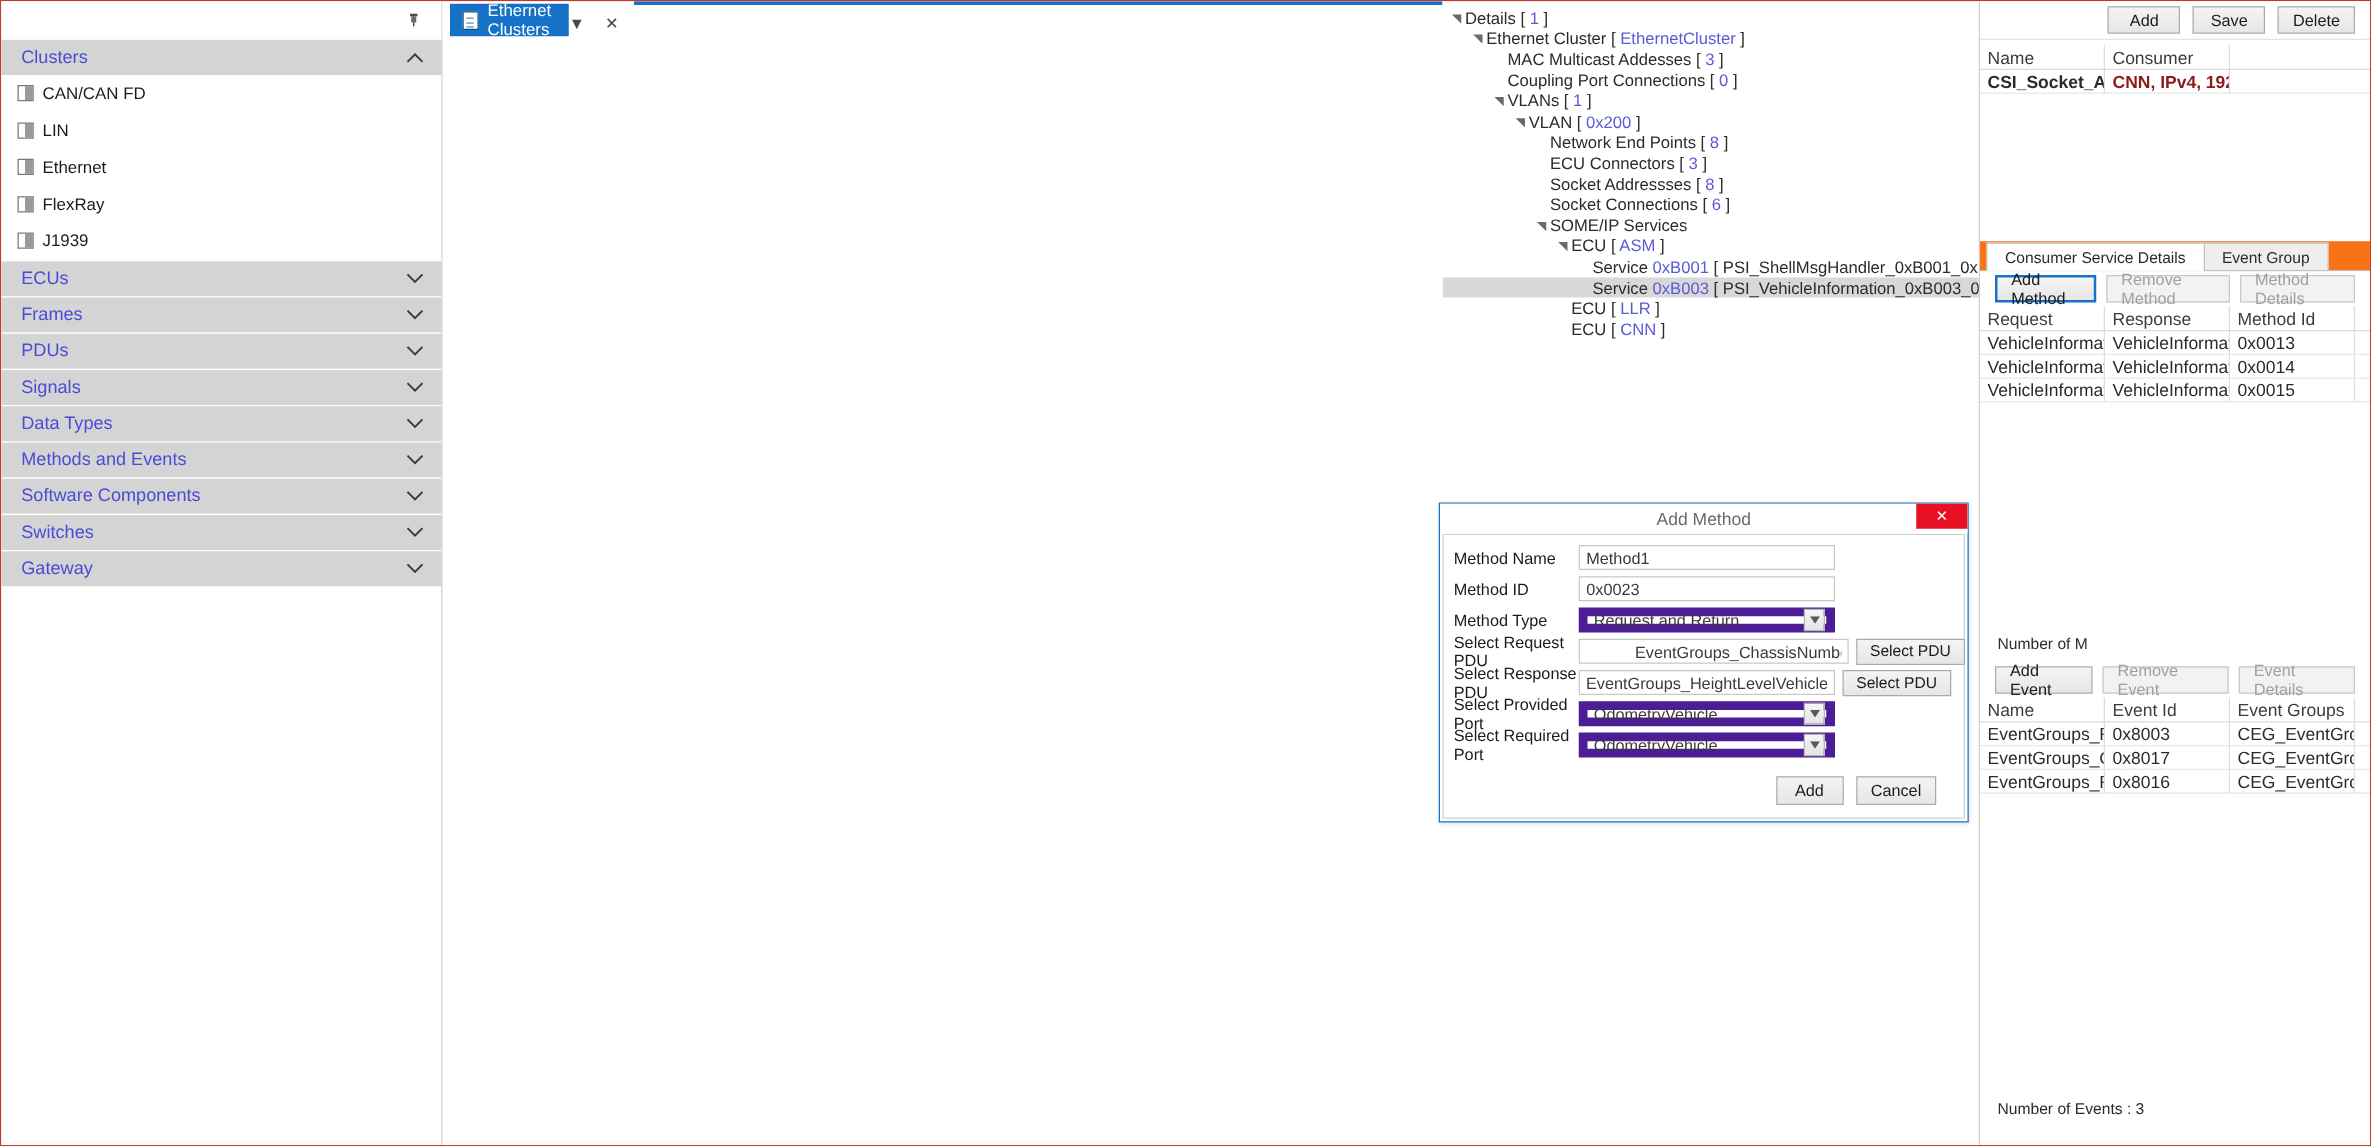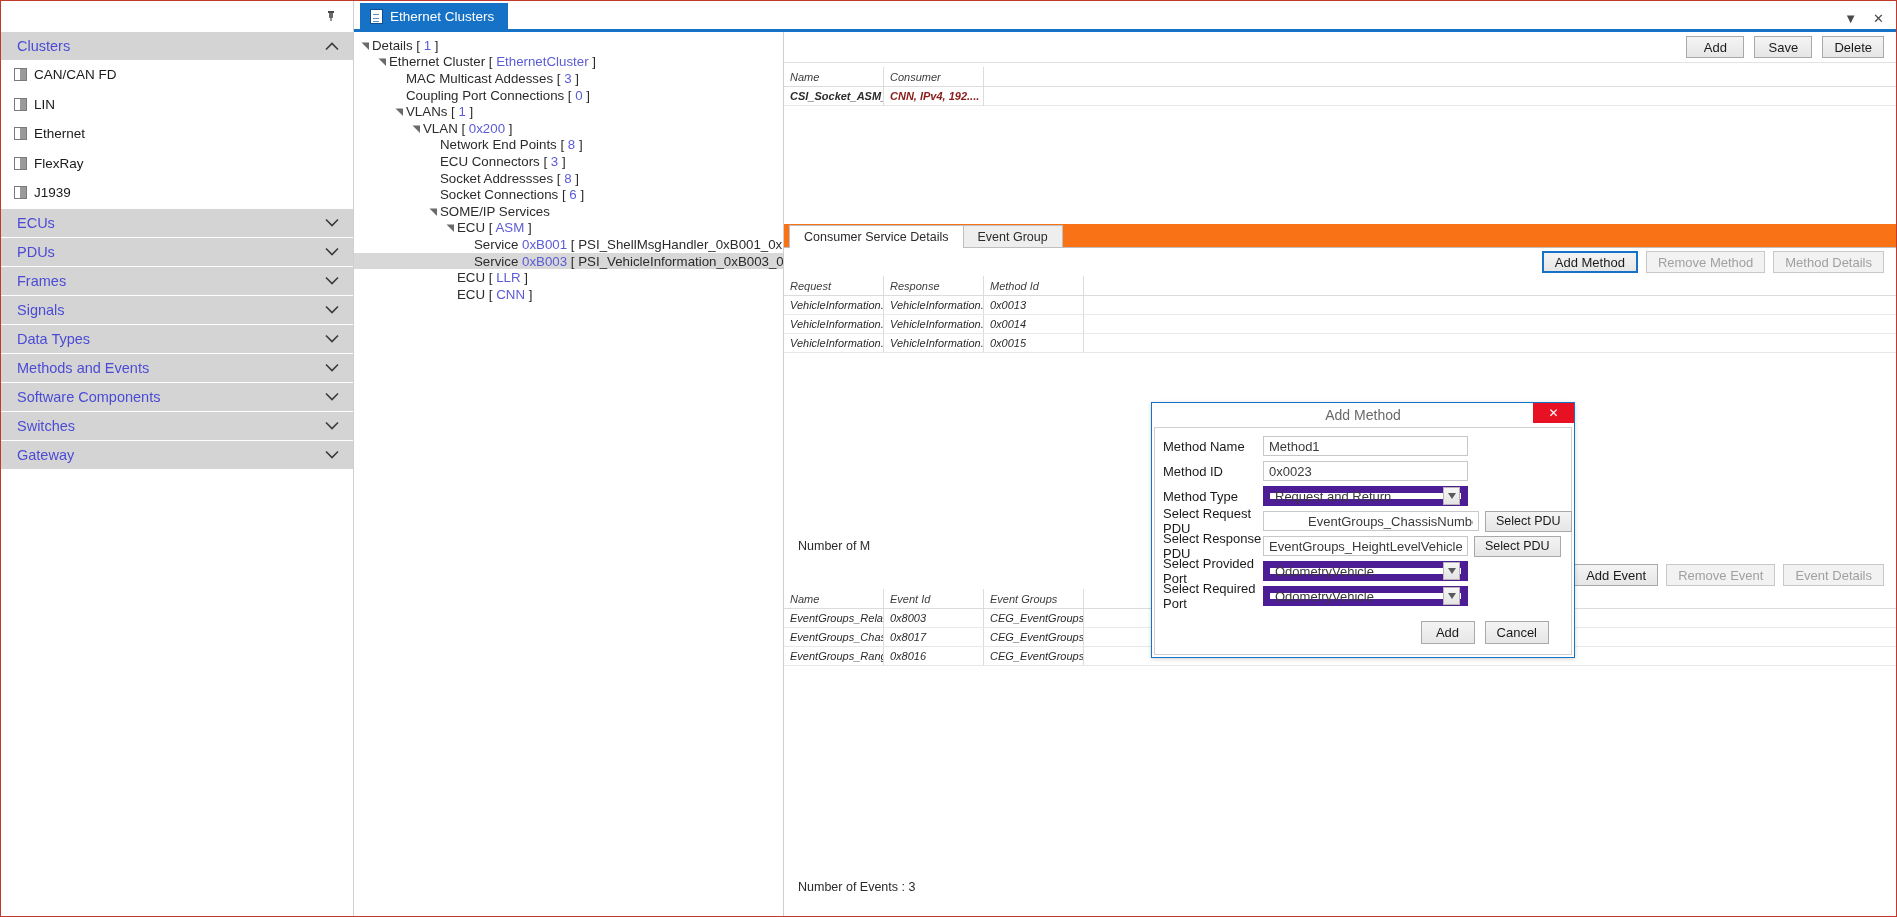--- a/index.html
+++ b/index.html
@@ -79,21 +79,21 @@
     margin-right: 7px;
     border: 1px solid #7a7a7a;
     background: linear-gradient(to right, #ffffff 0 45%, #9a9a9a 45% 100%);
     flex: 0 0 13px;
   }
 
   
   .main {
     flex: 1 1 auto;
     display: flex;
-    flex-direction: column;
+    flex-direction: row;
     min-width: 0;
     position: relative;
   }
   .tabstrip {
     height: 28px;
     display: flex;
     align-items: flex-end;
     background: #ffffff;
     position: relative;
   }
@@ -206,22 +206,21 @@
   }
   .btn.focused { border: 2px solid #1572c6; }
   .btn.disabled { color: #a0a0a0; border-color: #c8c8c8; background: #f2f2f2; cursor: default; }
 
   
   .grid { width: 100%; background: #fff; }
   .grid-hdr, .grid-row {
     display: flex;
     height: 19px;
     align-items: center;
-    font-size: 11px;
-    font-style: italic;
+    font-size: 14px;
   }
   .grid-hdr { color: #3c3c3c; border-bottom: 1px solid #dcdcdc; height: 20px; }
   .grid-row { border-bottom: 1px solid #e8e8e8; color: #2b2b2b; }
   .gcell {
     padding: 0 6px;
     overflow: hidden;
     white-space: nowrap;
     text-overflow: ellipsis;
     border-right: 1px solid #dcdcdc;
     height: 100%;
@@ -427,29 +426,29 @@
         </div>
         <div class="accordion-header">
           <span>ECUs</span>
           <span class="chev">
             <svg width="14" height="9" viewBox="0 0 14 9">
               <path d="M1 1.5 L7 7.5 L13 1.5" stroke="#3a3a3a" stroke-width="1.6" fill="none"></path>
             </svg>
           </span>
         </div>
         <div class="accordion-header">
+          <span>Frames</span>
+          <span class="chev">
+            <svg width="14" height="9" viewBox="0 0 14 9">
+              <path d="M1 1.5 L7 7.5 L13 1.5" stroke="#3a3a3a" stroke-width="1.6" fill="none"></path>
+            </svg>
+          </span>
+        </div>
+        <div class="accordion-header">
           <span>PDUs</span>
-          <span class="chev">
-            <svg width="14" height="9" viewBox="0 0 14 9">
-              <path d="M1 1.5 L7 7.5 L13 1.5" stroke="#3a3a3a" stroke-width="1.6" fill="none"></path>
-            </svg>
-          </span>
-        </div>
-        <div class="accordion-header">
-          <span>Frames</span>
           <span class="chev">
             <svg width="14" height="9" viewBox="0 0 14 9">
               <path d="M1 1.5 L7 7.5 L13 1.5" stroke="#3a3a3a" stroke-width="1.6" fill="none"></path>
             </svg>
           </span>
         </div>
         <div class="accordion-header">
           <span>Signals</span>
           <span class="chev">
             <svg width="14" height="9" viewBox="0 0 14 9">

